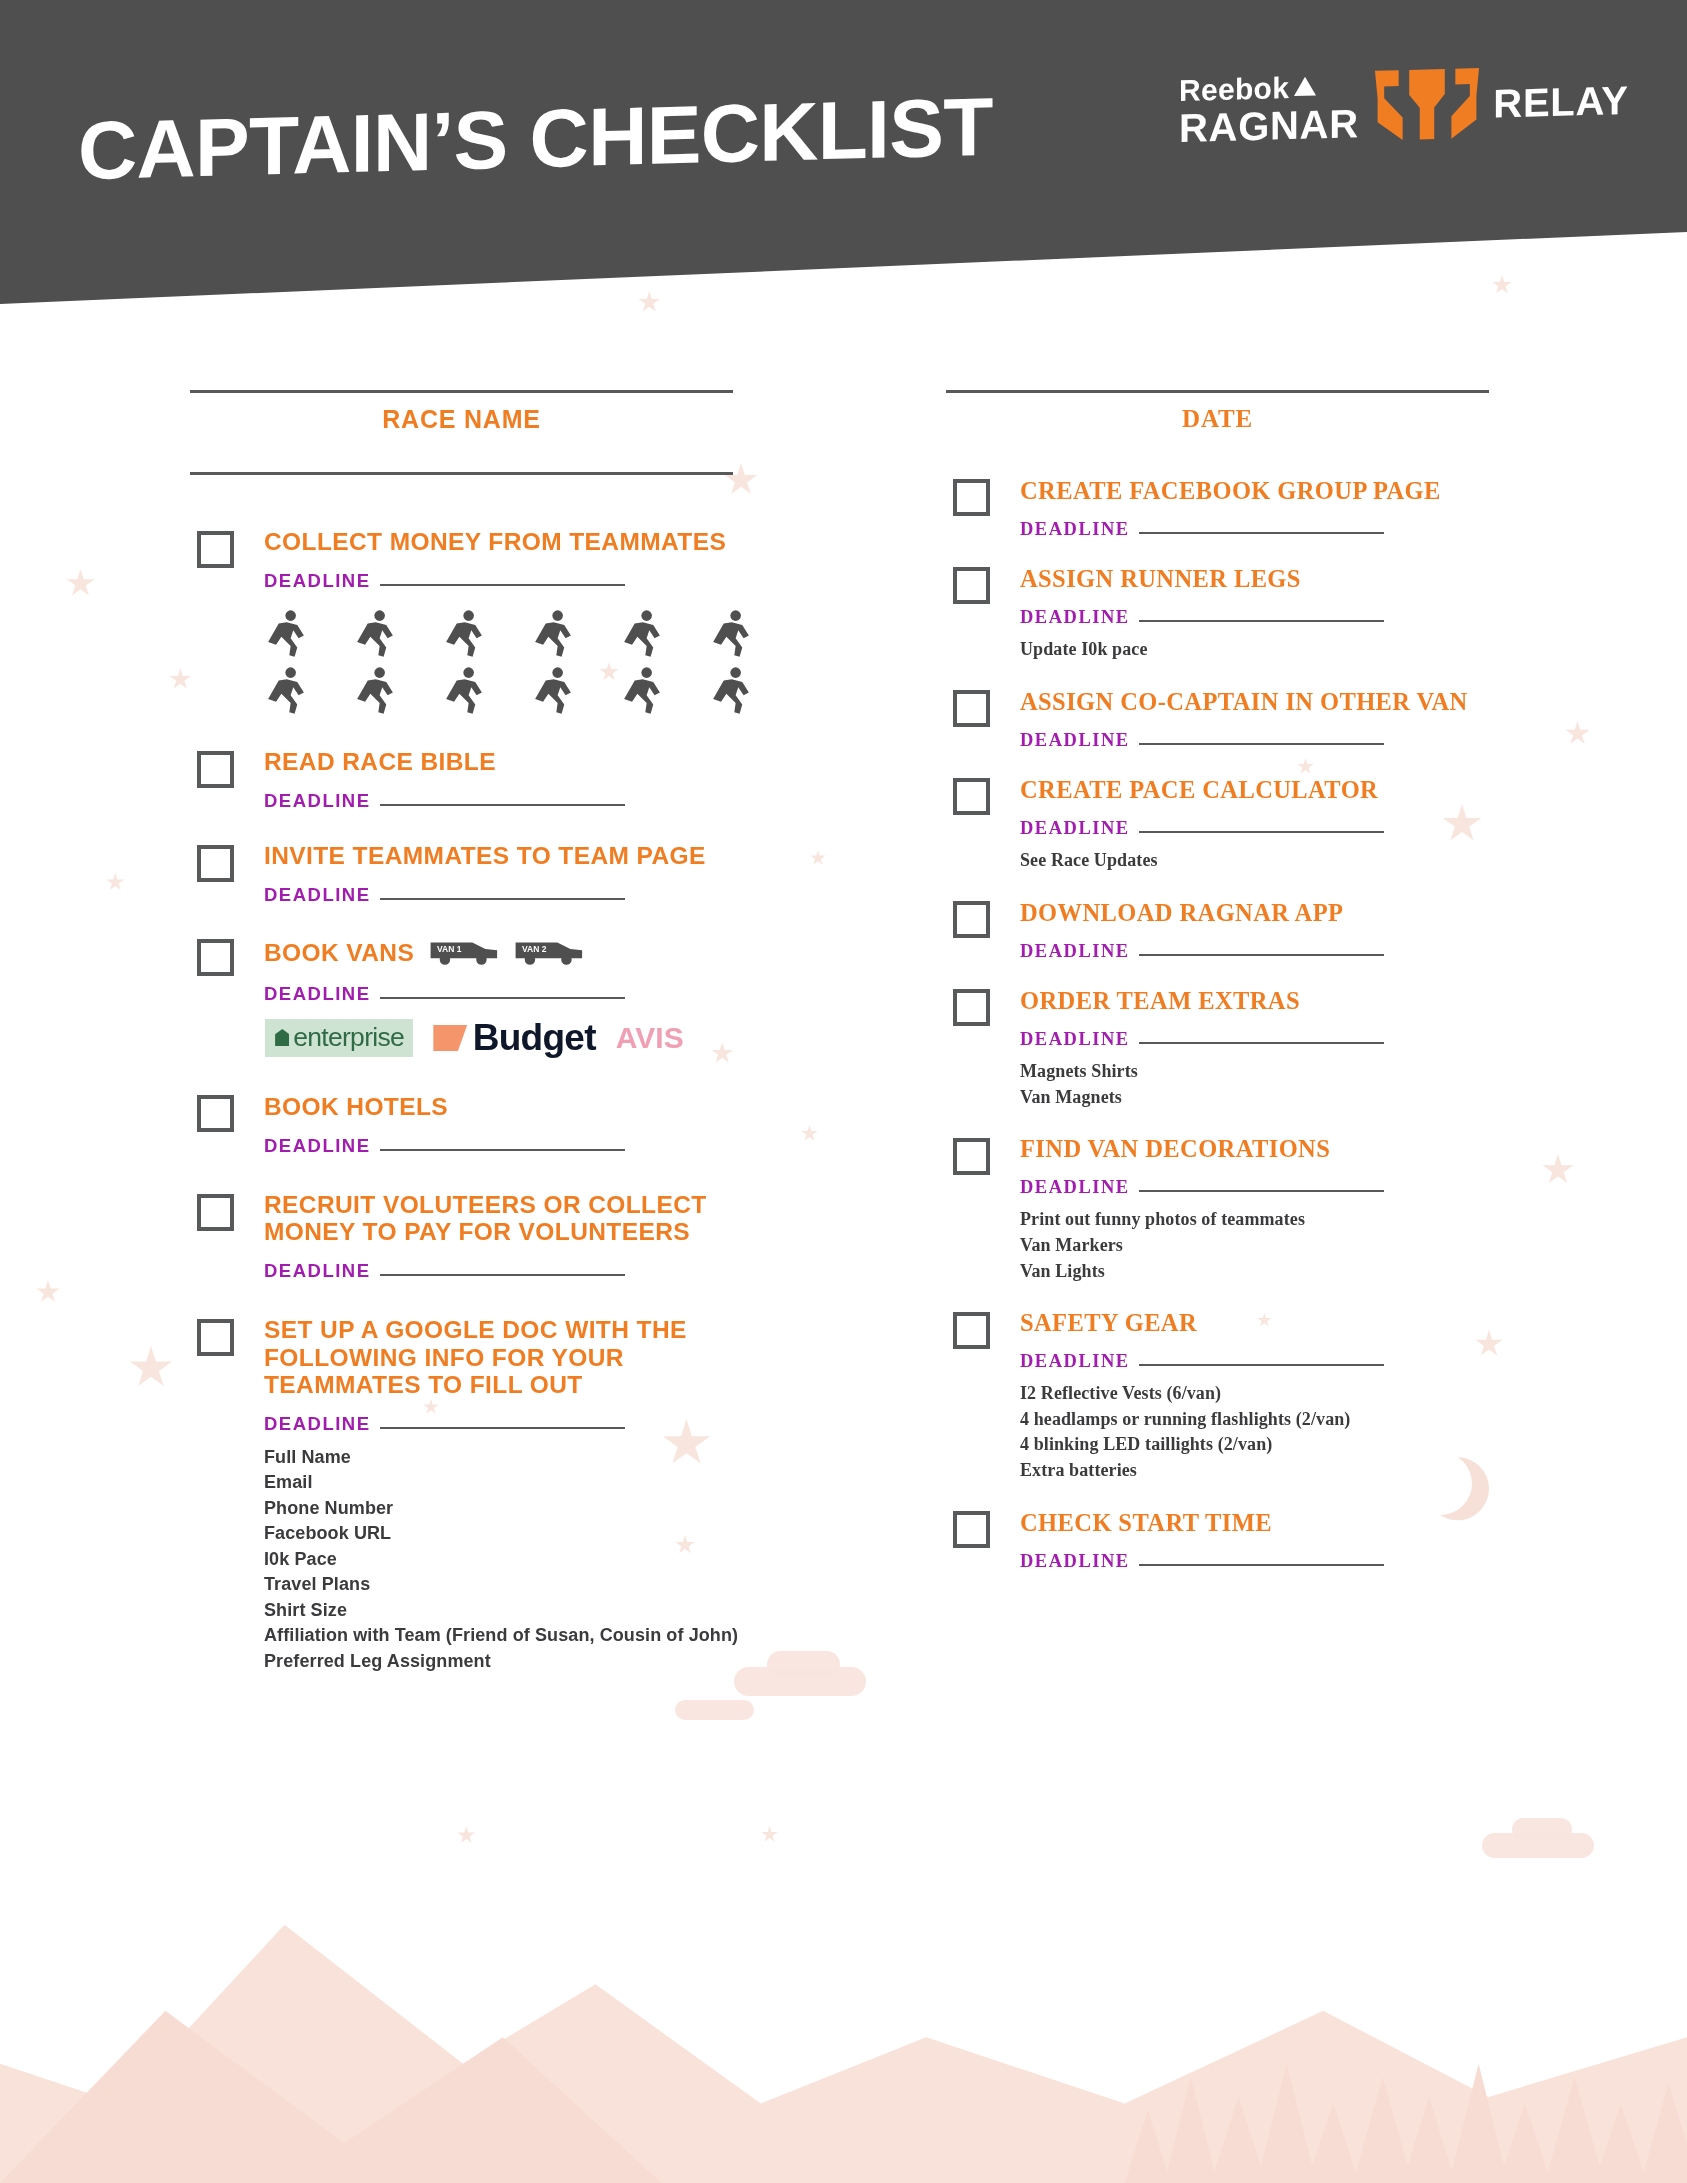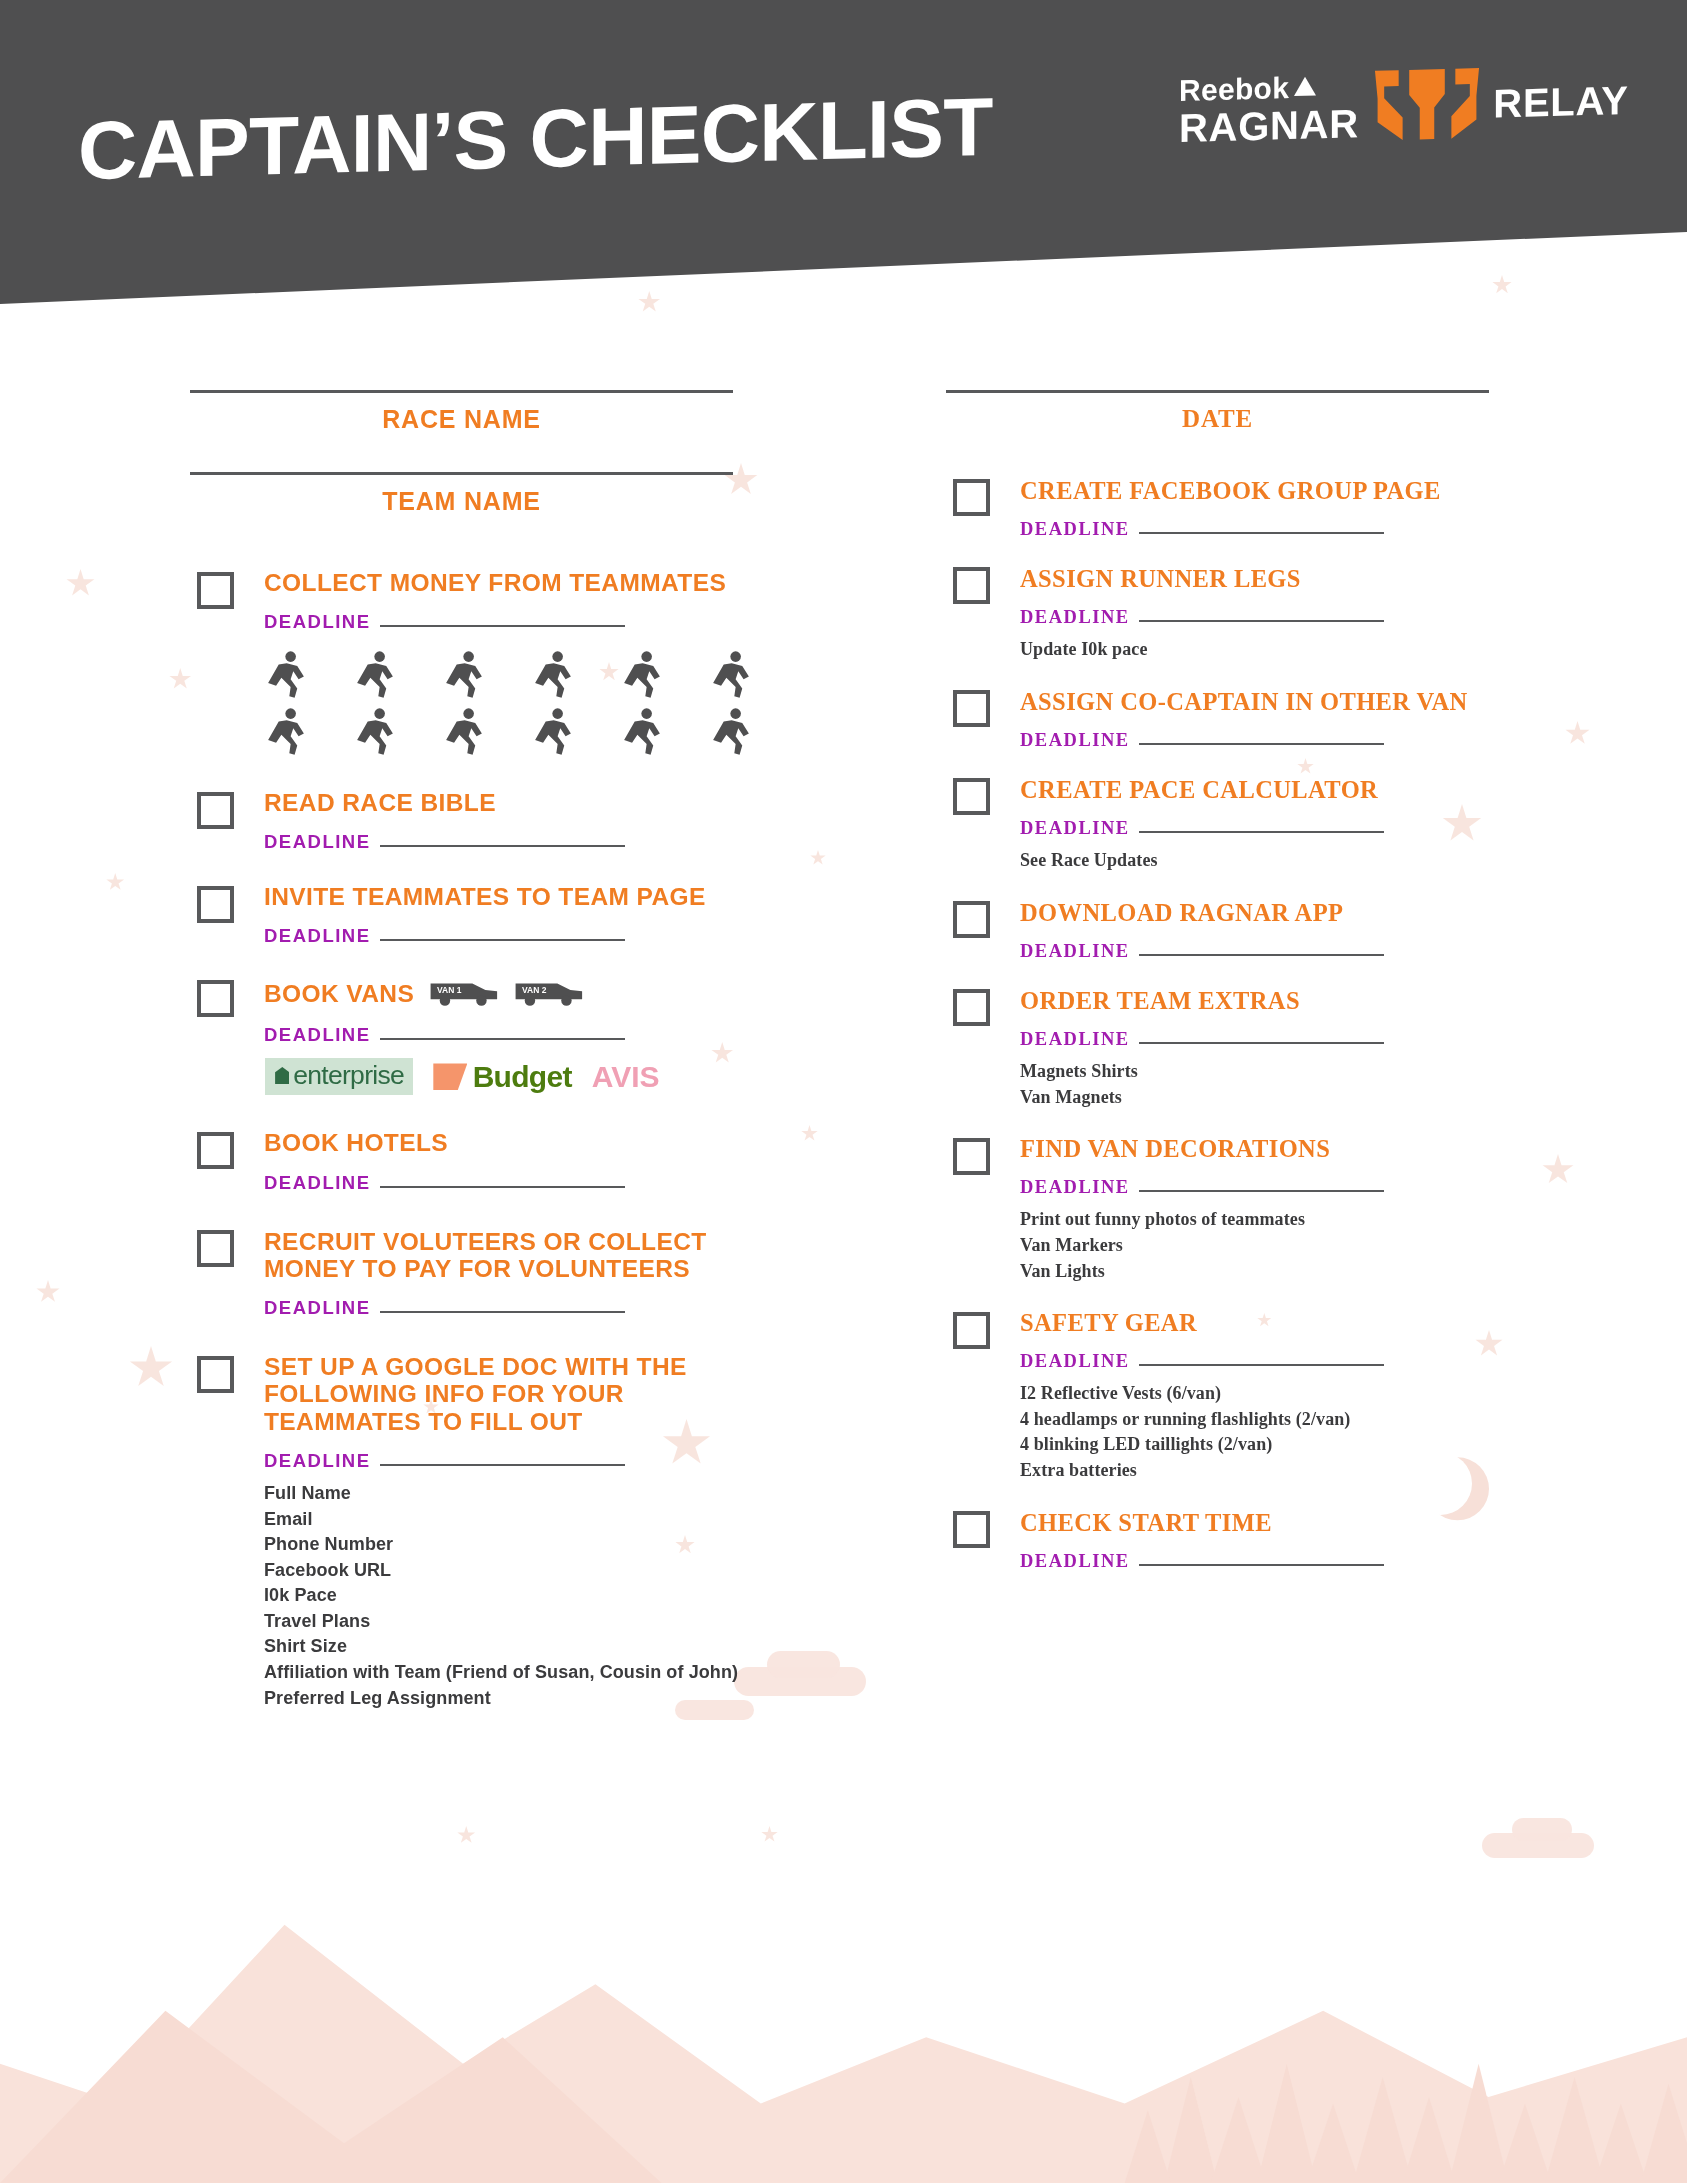--- a/index.html
+++ b/index.html
@@ -147,21 +147,21 @@
   .enterprise-box {
     background:#cfe3d3; color:#2f6b45; font-weight:normal;
     font-size:26.5px; padding:2.6px 9.3px 4px; letter-spacing:-0.7px;
     display:flex; align-items:center; gap:4px;
   }
   .budget-wrap { display:flex; align-items:center; gap:5.3px; }
   .budget-flag {
     width:34px; height:26.5px; background:#f5956b;
     clip-path: polygon(0 0, 100% 0, 72% 100%, 0% 100%);
   }
-  .budget-text { color:#4d7c0f; font-weight:bold; font-size:30px; letter-spacing:-0.7px; }
+  .budget-text { color:#0f172a; font-weight:bold; font-size:37px; letter-spacing:-0.7px; }
   .avis-text { color:#f0a0b4; font-weight:bold; font-size:30px; letter-spacing:0px; }
 </style>
 </head>
 <body>
 
 <div class="bg-decor">
 
   <svg class="mountains" viewBox="0 0 2550 820" preserveAspectRatio="none">
     <polygon fill="#f9e2da" points="0,820 0,640 180,700 430,430 700,640 900,520 1150,700 1400,600 1700,700 2000,560 2250,690 2550,600 2550,820"></polygon>
     <polygon fill="#f7dcd3" points="0,820 250,560 520,760 760,600 1000,820"></polygon>
@@ -244,21 +244,20 @@
 
   <div class="col-left">
 
     <div class="field">
       <div class="field-line"></div>
       <div class="field-label">RACE NAME</div>
     </div>
 
     <div class="field" style="margin-top:38px;">
       <div class="field-line"></div>
-      <div class="field-label">TEAM NAME</div>
     </div>
 
     <div class="task" style="margin-top:53px;">
       <div class="checkbox"></div>
       <div class="task-title">COLLECT MONEY FROM TEAMMATES</div>
       <div class="deadline-row">
         <span class="deadline-word">DEADLINE</span>
         <span class="deadline-line"></span>
       </div>
       <div class="runners">

